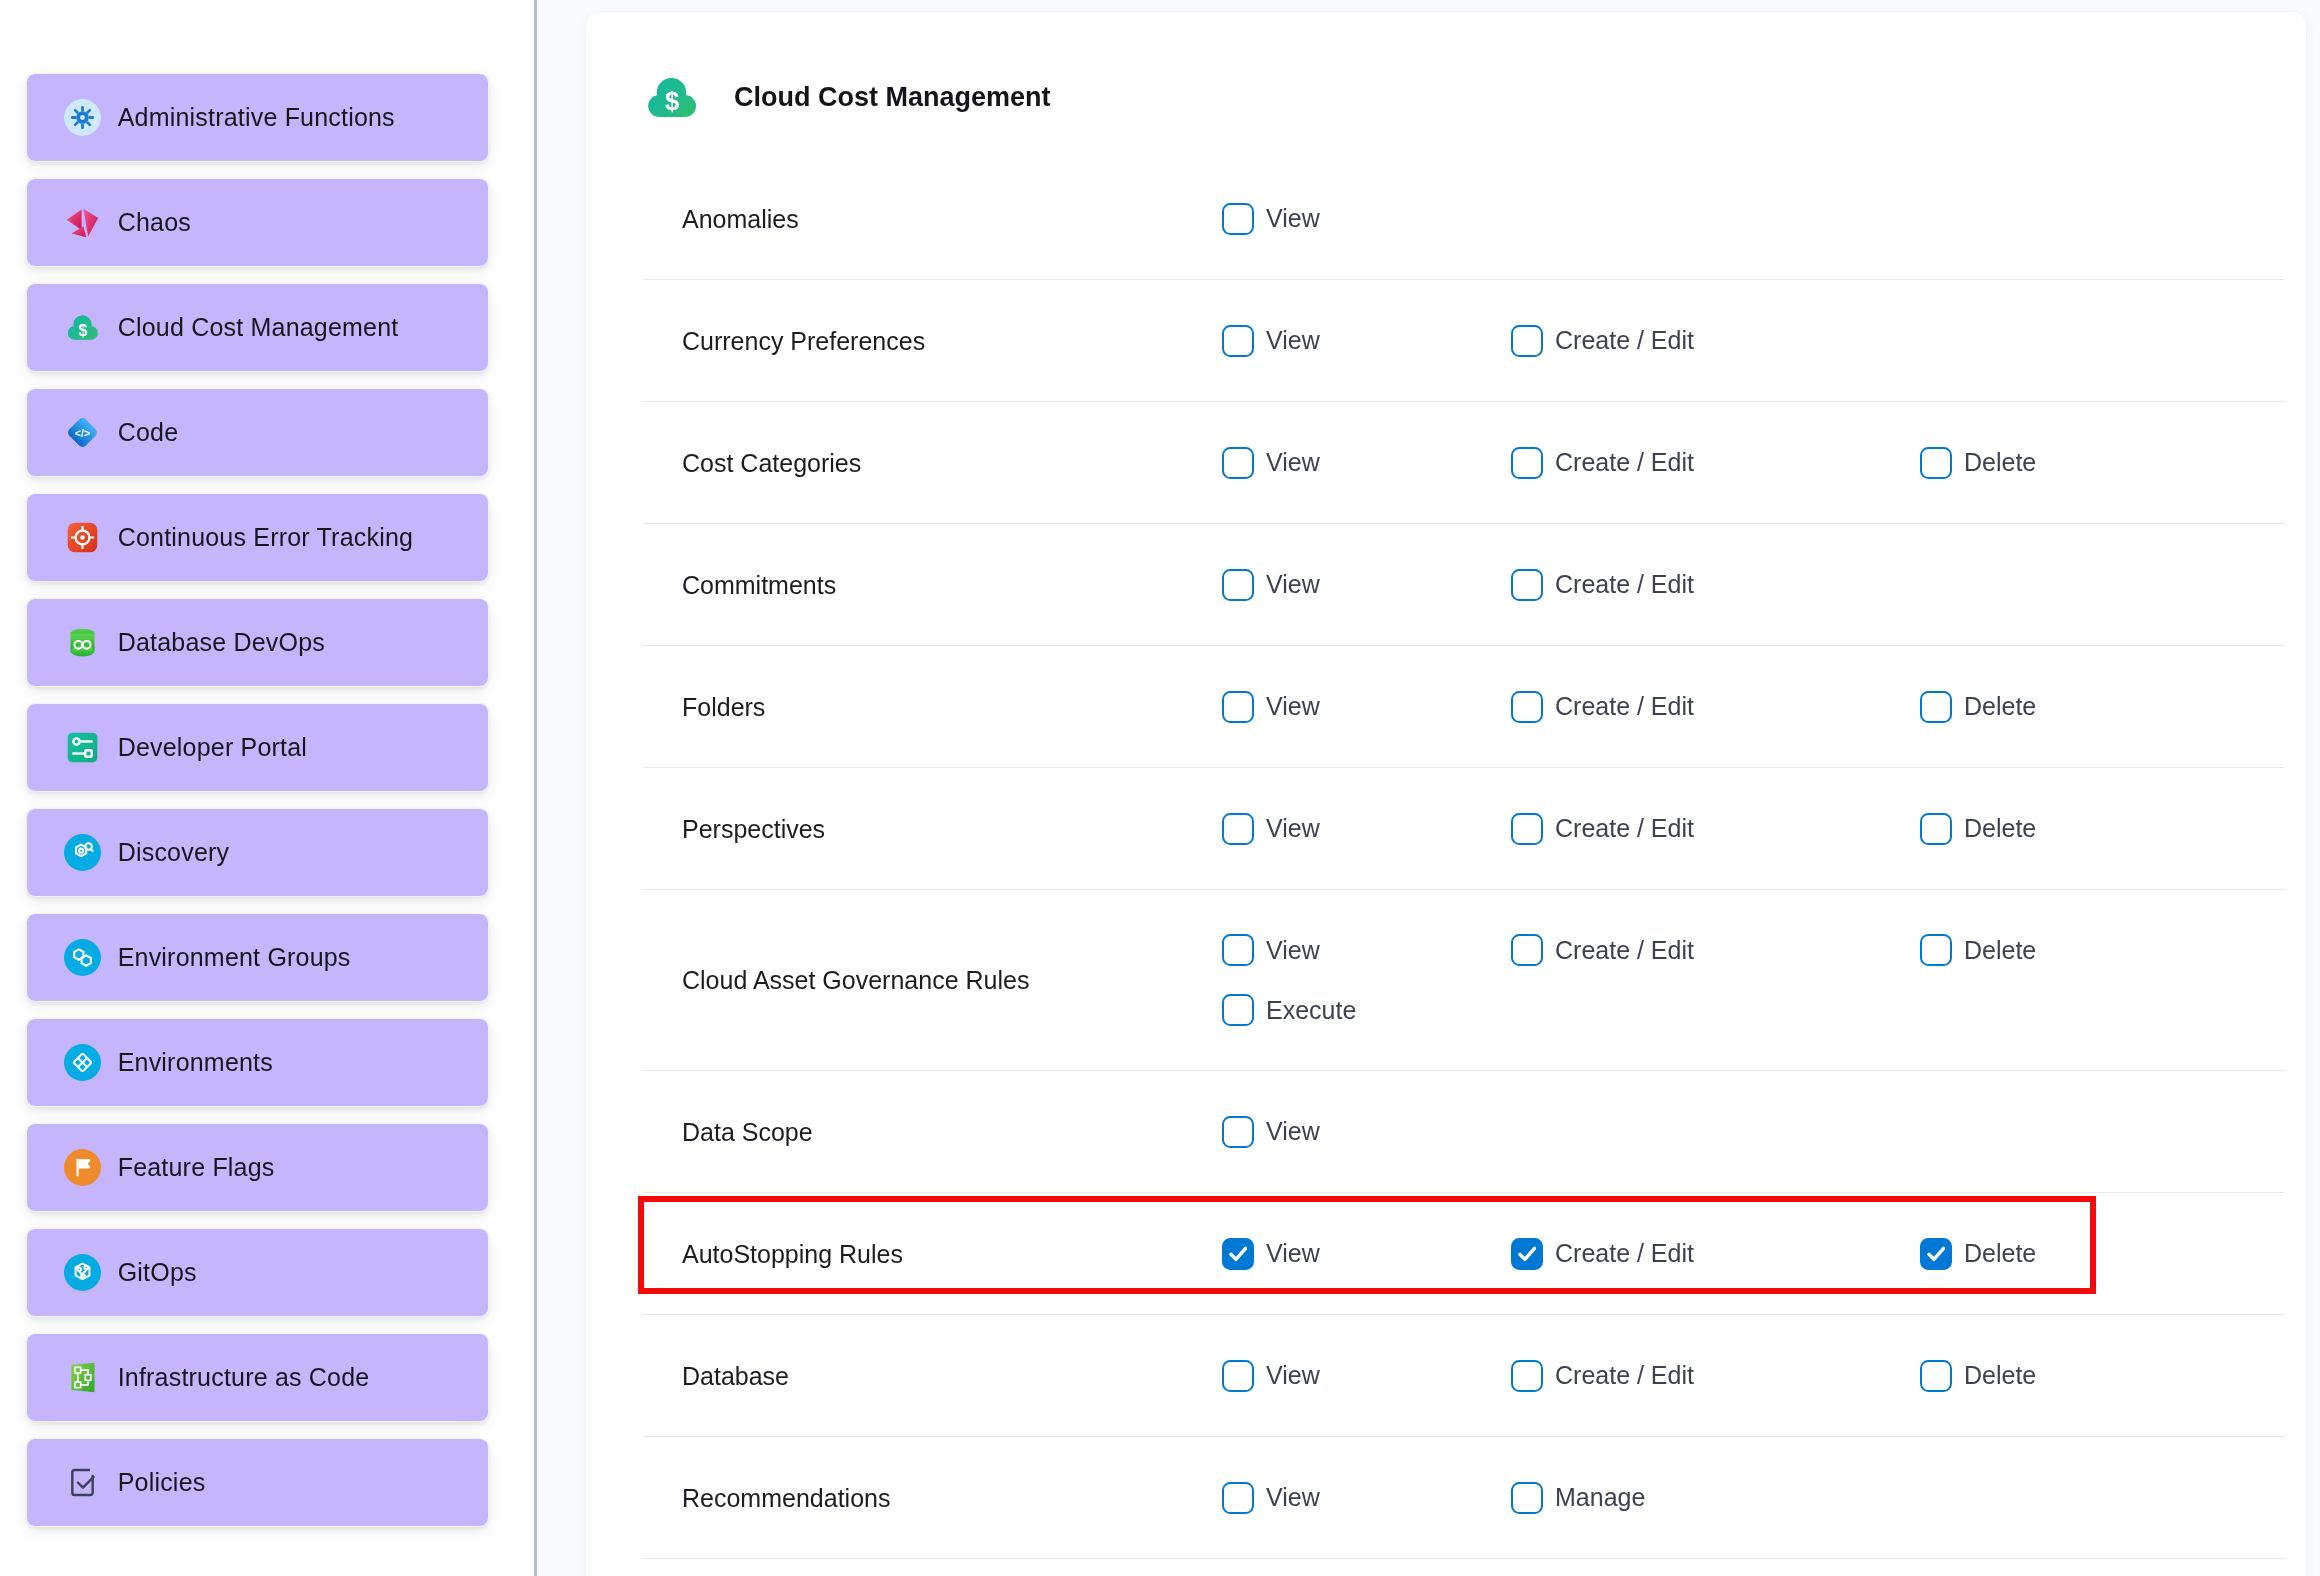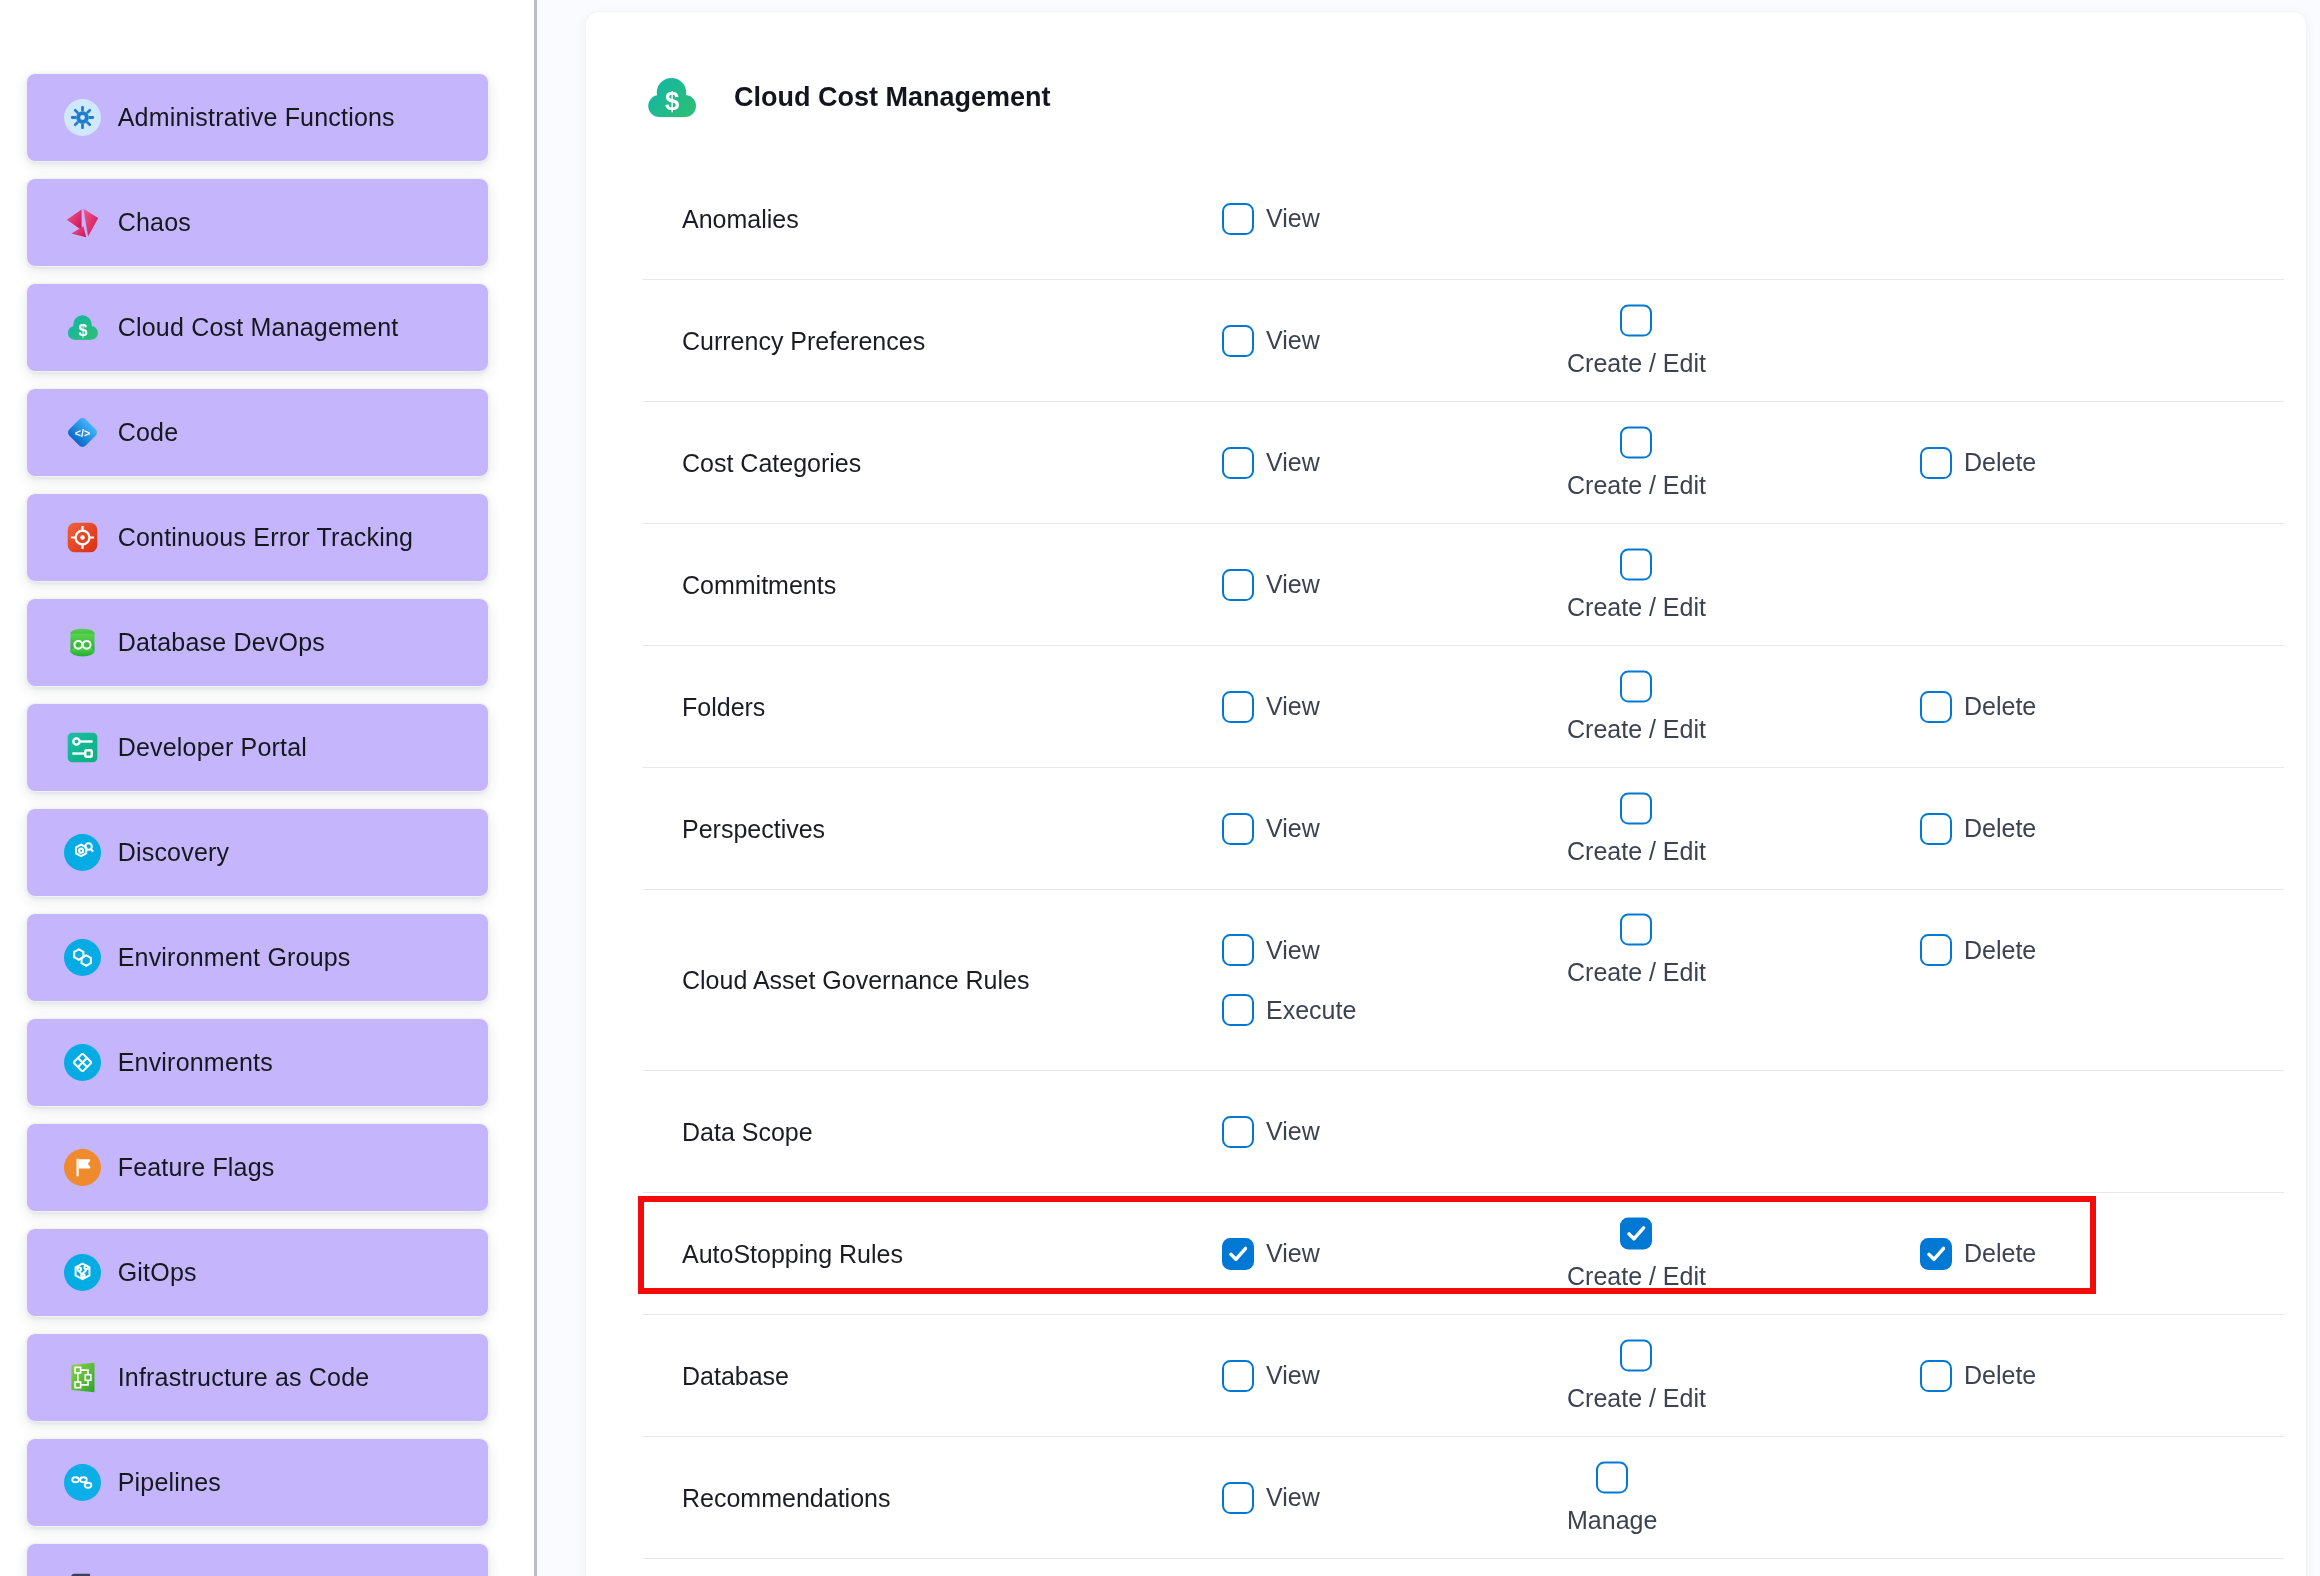--- a/index.html
+++ b/index.html
@@ -24,21 +24,21 @@
   .panel-header{display:flex;align-items:center;height:146px;padding-left:56px;padding-top:24px;gap:33px;}
   .panel-icon svg{width:59px;height:49px;display:block;}
   .panel-title{font-size:27px;font-weight:700;color:#14151C;}
 
   .rows{margin:0 22px 0 57px;}
   .prow{position:relative;height:122px;border-bottom:1.9px solid #E5E7F0;}
   .prow.tall{height:181px;}
   .rlabel{position:absolute;left:39px;top:50%;transform:translateY(-50%);font-size:25px;color:#1C1D24;}
   .pcell{position:absolute;top:50%;transform:translateY(-50%);display:flex;align-items:center;gap:12px;cursor:pointer;}
   .pcell.col0{left:579px;}
-  .pcell.col1{left:924px;flex-direction:column;}
+  .pcell.col1{left:868px;}
   .pcell.col2{left:1277px;}
   .prow.tall .pcell.line0{top:60px;}
   .prow.tall .pcell.line1{top:120px;text-align:center;}
   .cb{width:32px;height:32px;border:2.8px solid var(--accent,#0278D5);border-radius:8.3px;background:#fff;
       display:flex;align-items:center;justify-content:center;flex:none;}
   .cb.checked{background:var(--accent,#0278D5);border-color:var(--accent,#0278D5);}
   .cb svg{display:block;}
   .plabel{font-size:25px;color:#3C4250;}
 
   
@@ -263,33 +263,20 @@
               <path d="M8 6.5L33 4v32L8 33.5z" fill="url(#gia)"></path>
               <g stroke="#fff" stroke-width="1.8" fill="none">
                 <rect x="12" y="9" width="6" height="6"></rect>
                 <rect x="23" y="17" width="6" height="6"></rect>
                 <rect x="12" y="25" width="6" height="6"></rect>
                 <path d="M18 12h8v5M18 28h8v-5M15 15v10"></path>
               </g>
             </svg>
           </span>
     <span class="slabel">Infrastructure as Code</span>
-  </div>
-        <div class="scard">
-    <span class="sicon">
-            <svg viewBox="0 0 40 40" width="37" height="37">
-              <circle cx="20" cy="20" r="20" fill="#0BAEE6"></circle>
-              <g stroke="#fff" stroke-width="2" fill="none">
-                <ellipse cx="12.5" cy="17" rx="3.6" ry="2.7"></ellipse>
-                <ellipse cx="21" cy="17" rx="3.6" ry="2.7"></ellipse>
-                <ellipse cx="26" cy="23" rx="3.6" ry="2.7"></ellipse>
-              </g>
-            </svg>
-          </span>
-    <span class="slabel">Pipelines</span>
   </div>
         <div class="scard">
     <span class="sicon">
             <svg viewBox="0 0 40 40" width="37" height="37">
               <g stroke="#3B4158" stroke-width="2.6" fill="none" stroke-linecap="round" stroke-linejoin="round">
                 <path d="M31 13V31a2.5 2.5 0 0 1-2.5 2.5h-17A2.5 2.5 0 0 1 9 31V9a2.5 2.5 0 0 1 2.5-2.5H27"></path>
                 <path d="M15 20l5.5 5.5L32 14"></path>
               </g>
             </svg>
           </span>

